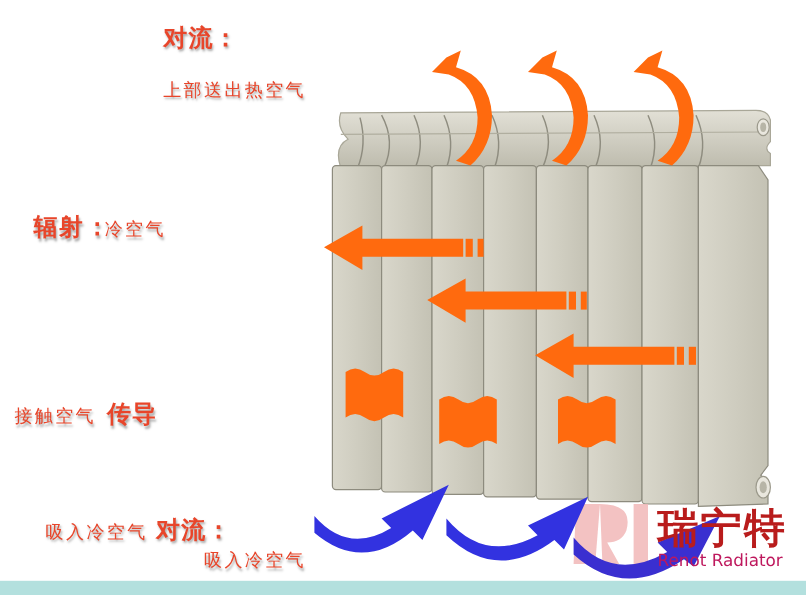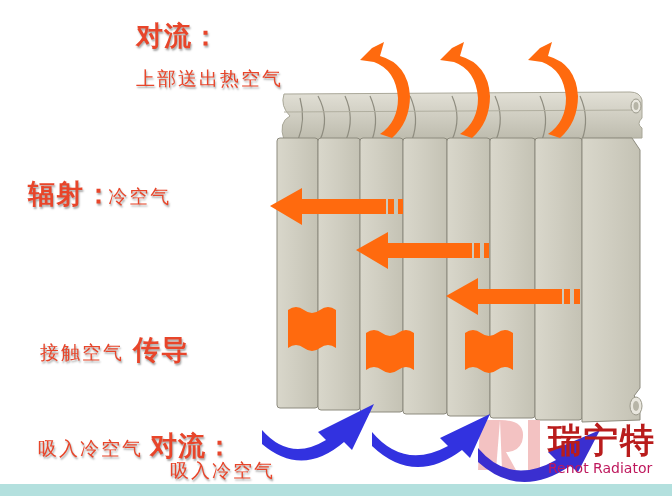--- a/index.html
+++ b/index.html
@@ -1,21 +1,21 @@
 <!DOCTYPE html>
 <html><head>
 <meta charset="utf-8">
 <style>
   html, body { margin:0; padding:0; }
   body { width:672px; height:496px; background:#ffffff; position:relative; overflow:hidden;
          font-family:"DejaVu Sans", sans-serif; }
   .lbl { position:absolute; color:#e8452a; font-weight:bold; white-space:nowrap;
          text-shadow: 1px 2px 2px rgba(0,0,0,0.35); }
-  .lbl.big { font-size:27px; letter-spacing:1px; }
-  .lbl.sm  { font-size:19px; font-weight:normal; letter-spacing:2px; }
+  .lbl.big { font-size:20px; letter-spacing:1px; }
+  .lbl.sm  { font-size:15px; font-weight:normal; letter-spacing:2px; }
   .bottom-bar { position:absolute; left:0; top:484px; width:672px; height:12px; background:#b3e0de; }
   svg.layer { position:absolute; left:0; top:0; }
   .wm-text { position:absolute; color:#be185d; white-space:nowrap; }
 </style>
 </head>
 <body>
 
 <svg class="layer" width="672" height="496" viewBox="0 0 672 496">
   <defs>
     <linearGradient id="secGrad" x1="0" x2="1" y1="0" y2="0">
@@ -103,21 +103,21 @@
 
 <div class="lbl big" style="left:136px; top:18px;">对流：</div>
 <div class="lbl sm" style="left:136px; top:66px;">上部送出热空气</div>
 
 <div style="position:absolute; left:28px; top:176px;text-align:center;">
   <span class="lbl big" style="position:static;">辐射</span>
   <span class="lbl big" style="position:static; margin-left:-4px;">：</span>
   <span class="lbl sm" style="position:static; margin-left:-10px;">冷空气</span>
 </div>
 
-<div style="position:absolute; left:40px; top:332px;">
+<div style="position:absolute; left:12px; top:332px;">
   <span class="lbl sm" style="position:static;">接触空气</span>
   <span class="lbl big" style="position:static; margin-left:4px;">传导</span>
 </div>
 
 <div style="position:absolute; left:38px; top:428px;">
   <span class="lbl sm" style="position:static;">吸入冷空气</span>
   <span class="lbl big" style="position:static; margin-left:2px;">对流：</span>
 </div>
 <div class="lbl sm" style="left:142px; top:458px;padding-left:28px;">吸入冷空气</div>
 

